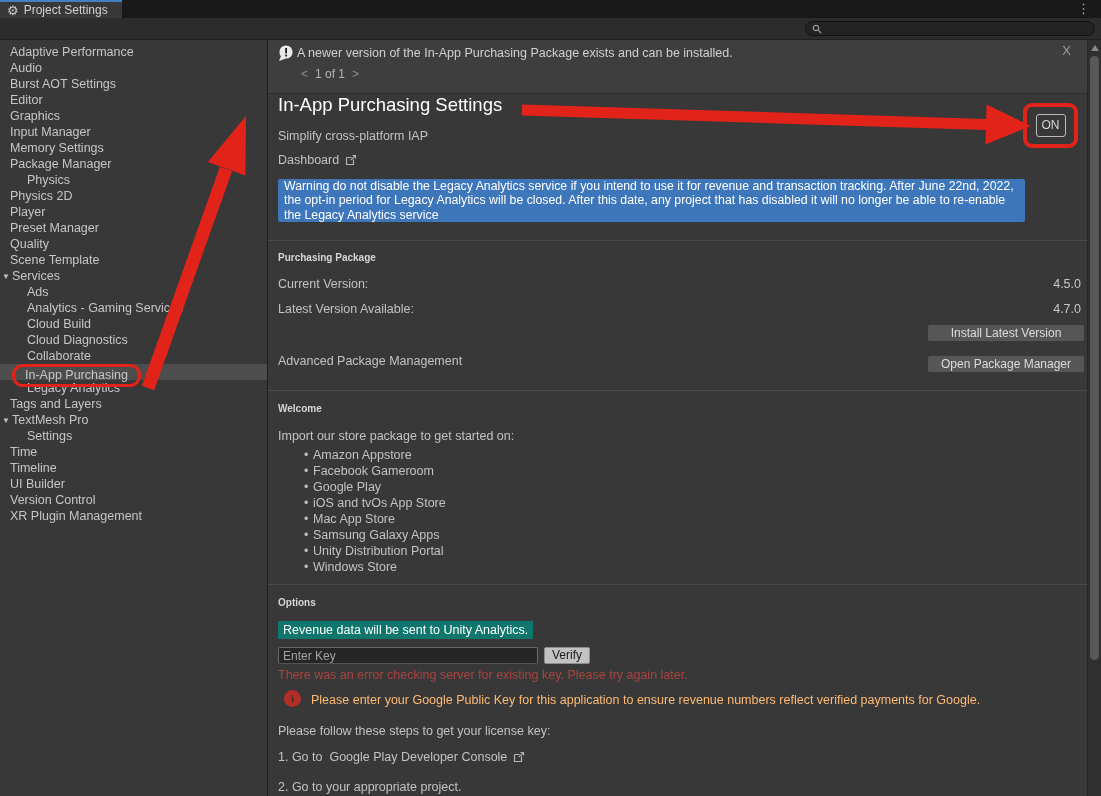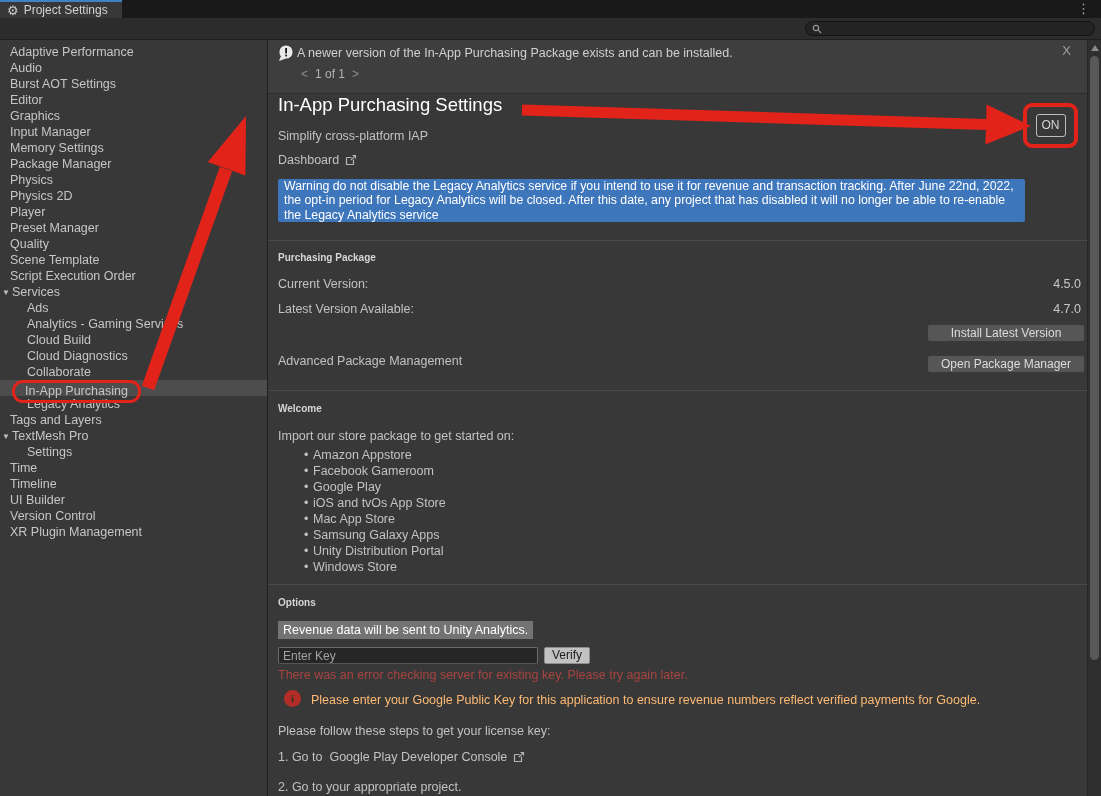--- a/index.html
+++ b/index.html
@@ -59,21 +59,21 @@
 
   .sep { position:absolute; left:0; right:0; height:1px; background:#4a4a4a; }
 
   .val-right { position:absolute; right:6px; font-size:12.5px; color:#c8c8c8; }
   .gray-btn { position:absolute; right:2px; width:158px; height:18px; background:#565656; border:1px solid #3a3a3a;
               border-radius:3px; color:#dcdcdc; font-size:12px; text-align:center; line-height:16px; }
 
   .store-item { position:relative; height:16px; line-height:16px; padding-left:45px; font-size:12.5px; color:#c2c2c2; }
   .store-item::before { content:"•"; position:absolute; left:36px; color:#c2c2c2; }
 
-  .blue-note { display:inline-block; background:#737373; color:#fff; font-size:12.5px; padding:2px 5px; }
+  .blue-note { display:inline-block; background:#0f766e; color:#fff; font-size:12.5px; padding:2px 5px; }
   .key-input { position:absolute; left:10px; top:607px; width:260px; height:17px; background:#262626;
                border:1px solid #6a6a6a; border-bottom-color:#555; border-radius:2px; color:#a3a3a3; font-size:12px;
                padding:0 4px; font-family:"Liberation Sans", sans-serif; outline:none; }
   .verify-btn { position:absolute; left:276px; top:607px; width:46px; height:17px; background:#c2c2c2;
                 border:1px solid #8e8e8e; border-radius:2px; color:#1c1c1c; font-size:12px; line-height:15px;
                 text-align:center; }
   .err1 { color:#a84440; font-size:12.5px; }
   .err2 { color:#fdba74; font-size:12.5px; }
   .info-circle { position:absolute; left:16px; top:650px; width:17px; height:17px; border-radius:50%;
                  background:#b22d27; color:#332; font-weight:bold; font-size:11px; text-align:center; line-height:17px;
@@ -116,27 +116,26 @@
   <div class="sidebar">
     <div class="side-list">
         <div class="side-row"><span class="side-label" style="margin-left: 10px;">Adaptive Performance</span></div>
         <div class="side-row"><span class="side-label" style="margin-left: 10px; text-align: center;">Audio</span></div>
         <div class="side-row"><span class="side-label" style="margin-left: 10px;">Burst AOT Settings</span></div>
         <div class="side-row"><span class="side-label" style="margin-left: 10px;">Editor</span></div>
         <div class="side-row"><span class="side-label" style="margin-left: 10px;">Graphics</span></div>
         <div class="side-row"><span class="side-label" style="margin-left: 10px;">Input Manager</span></div>
         <div class="side-row"><span class="side-label" style="margin-left: 10px;">Memory Settings</span></div>
         <div class="side-row"><span class="side-label" style="margin-left: 10px;">Package Manager</span></div>
-        <div class="side-row"><span class="side-label" style="margin-left: 10px; text-align: right;">Physics</span></div>
+        <div class="side-row"><span class="side-label" style="margin-left: 27px; text-align: right;">Physics</span></div>
         <div class="side-row"><span class="side-label" style="margin-left: 10px;">Physics 2D</span></div>
         <div class="side-row"><span class="side-label" style="margin-left: 10px;">Player</span></div>
         <div class="side-row"><span class="side-label" style="margin-left: 10px;">Preset Manager</span></div>
         <div class="side-row"><span class="side-label" style="margin-left: 10px;">Quality</span></div>
         <div class="side-row"><span class="side-label" style="margin-left: 10px;">Scene Template</span></div>
-        <div class="side-row"><span class="side-label" style="margin-left: 10px;">Script Execution Order</span></div>
         <div class="side-row"><span class="fold">▼</span><span class="side-label" style="margin-left: 12px;">Services</span></div>
         <div class="side-row"><span class="side-label" style="margin-left: 27px;">Ads</span></div>
         <div class="side-row"><span class="side-label" style="margin-left: 27px;">Analytics - Gaming Services</span></div>
         <div class="side-row"><span class="side-label" style="margin-left: 27px;">Cloud Build</span></div>
         <div class="side-row"><span class="side-label" style="margin-left: 27px;">Cloud Diagnostics</span></div>
         <div class="side-row"><span class="side-label" style="margin-left: 27px;">Collaborate</span></div>
         <div class="side-row selected"><span class="side-label red-annot" style="margin-left: 27px;">In-App Purchasing</span></div>
         <div class="side-row"><span class="side-label" style="margin-left: 27px;">Legacy Analytics</span></div>
         <div class="side-row"><span class="side-label" style="margin-left: 10px;">Tags and Layers</span></div>
         <div class="side-row"><span class="fold">▼</span><span class="side-label" style="margin-left: 12px;">TextMesh Pro</span></div>

